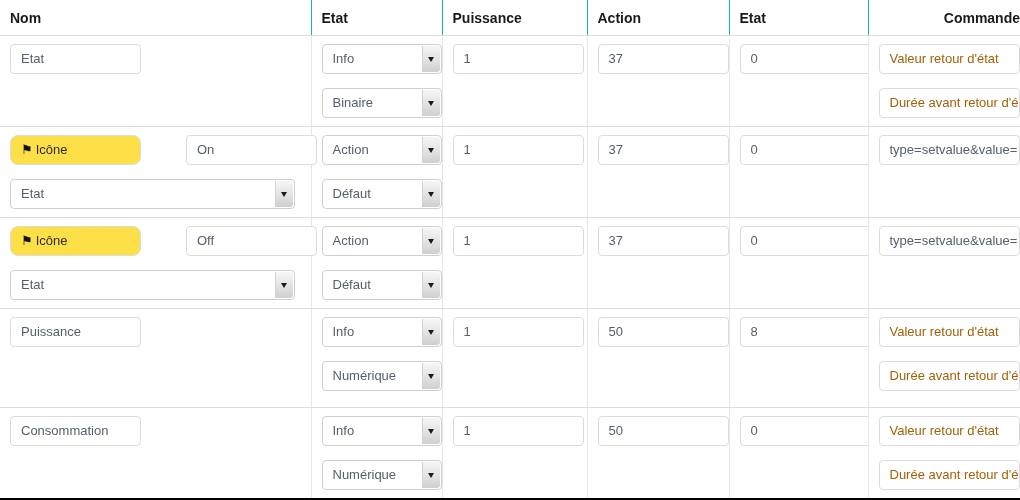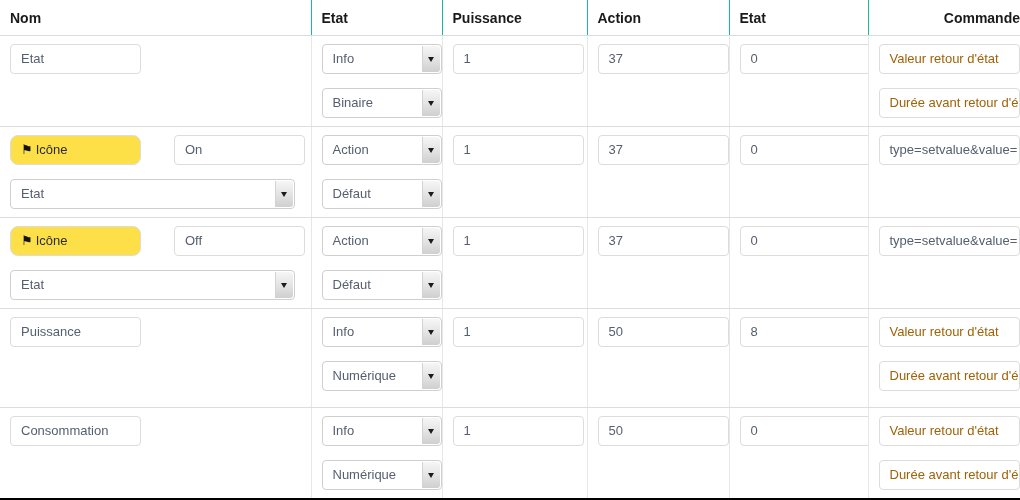--- a/index.html
+++ b/index.html
@@ -132,21 +132,21 @@
   
   .cell-pad { padding-left: 10px; padding-right: 0; }
   .stack > * + * { margin-top: 14px; }
 
   .nom-line1 {
     display: flex;
     align-items: flex-start;
   }
   .nom-name { width: 131px; flex: 0 0 131px; }
   .nom-gap  { flex: 0 0 33px; }
-  .nom-val  { width: 131px; flex: 0 0 131px; }
+  .nom-val  { width: 131px; flex: 0 0 131px; margin-left: 12px; }
   .nom-wide { width: 285px; }
 
   .w-type { width: 120px; }
   .w-text { width: 131px; }
   .w-cmd  { width: 141px; }
 
   .spacer-16 { height: 16px; }
   .spacer-38 { height: 38px; }
   .spacer-30 { height: 30px; }
 </style>

